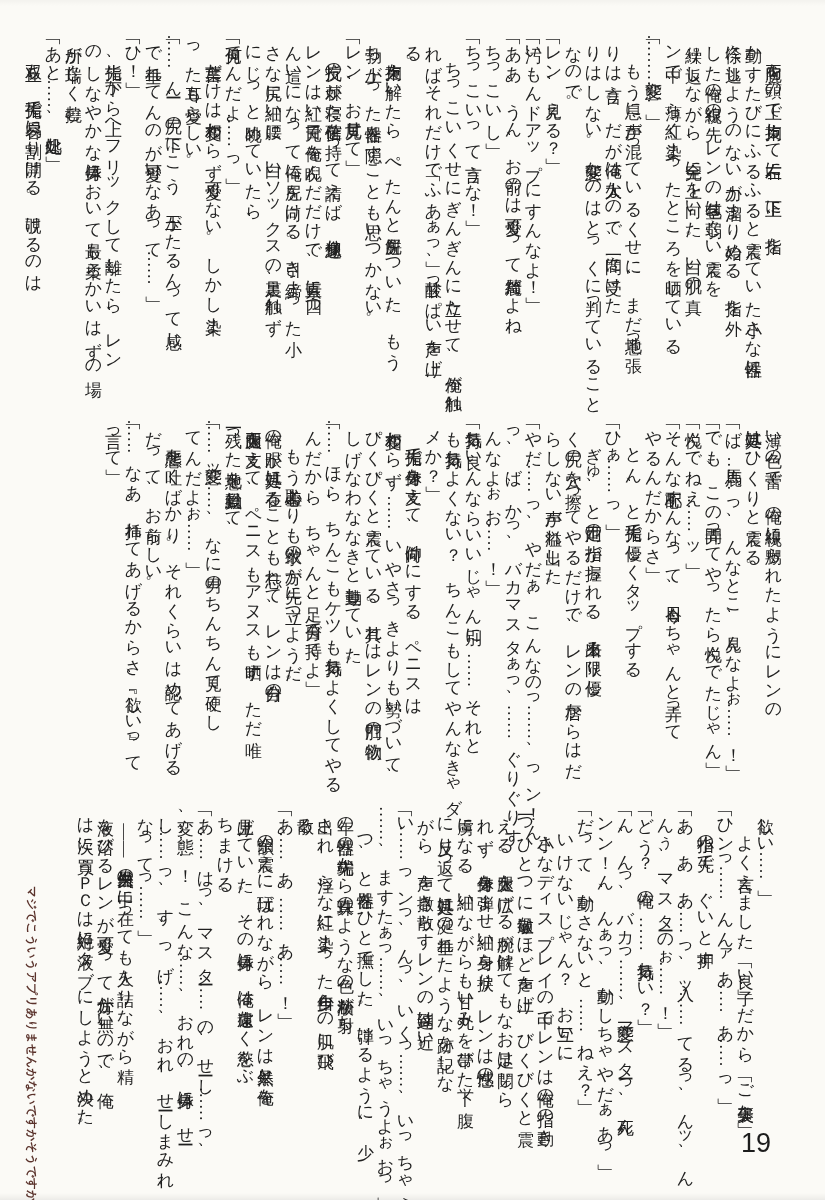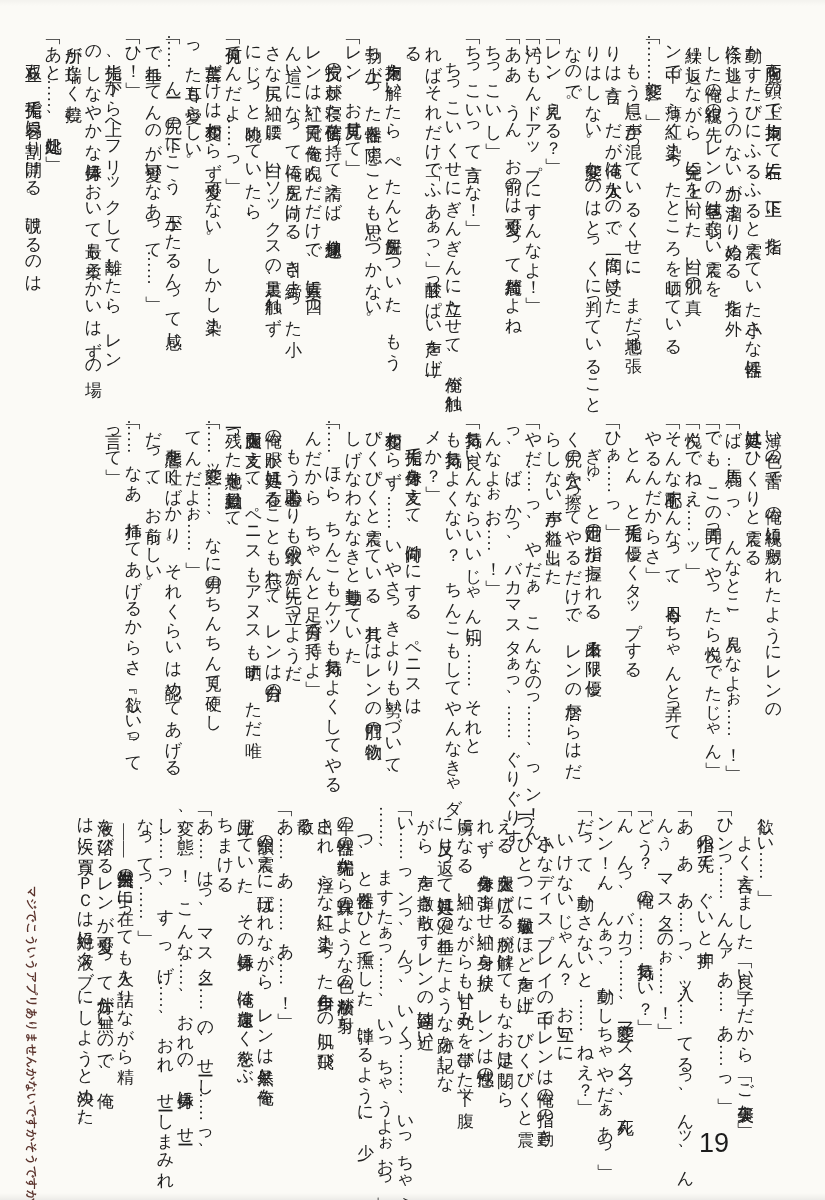--- a/index.html
+++ b/index.html
@@ -49,21 +49,21 @@
     text-orientation: sideways;
     font-family: "Liberation Sans", "DejaVu Sans", sans-serif;
     font-weight: bold;
     font-size: 11.5px;
     letter-spacing: 0.4px;
     color: #5a322b;
     white-space: pre;
   }
   .page-number {
     position: absolute;
-    left: 699px;
+    left: 741px;
     top: 1128px;
     font-family: "Liberation Sans", "DejaVu Sans", sans-serif;
     font-size: 27px;
     color: #1c1c1c;
   }
 </style>
 </head>
 <body>
 
 <div class="page">

